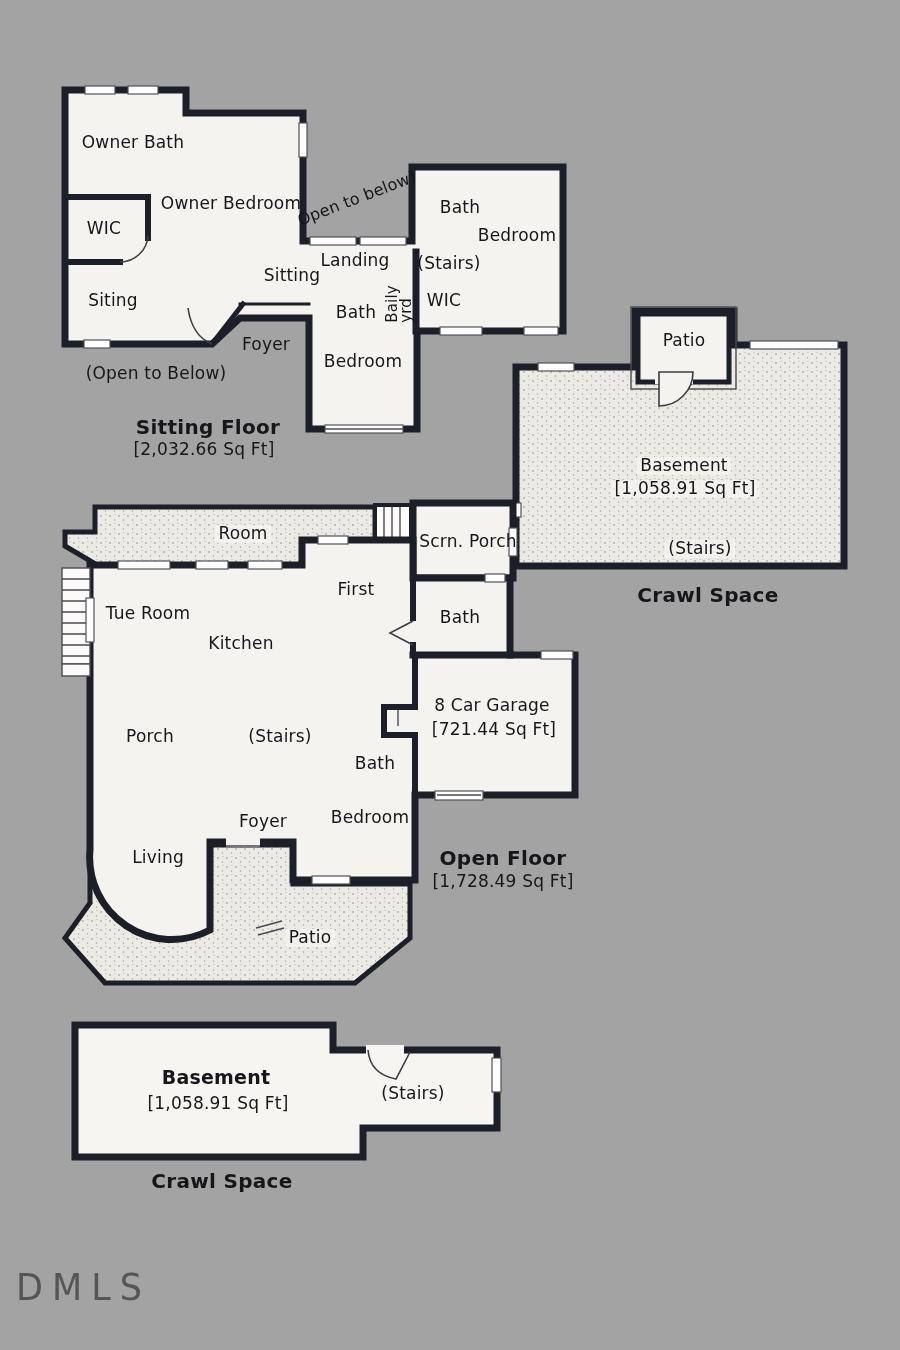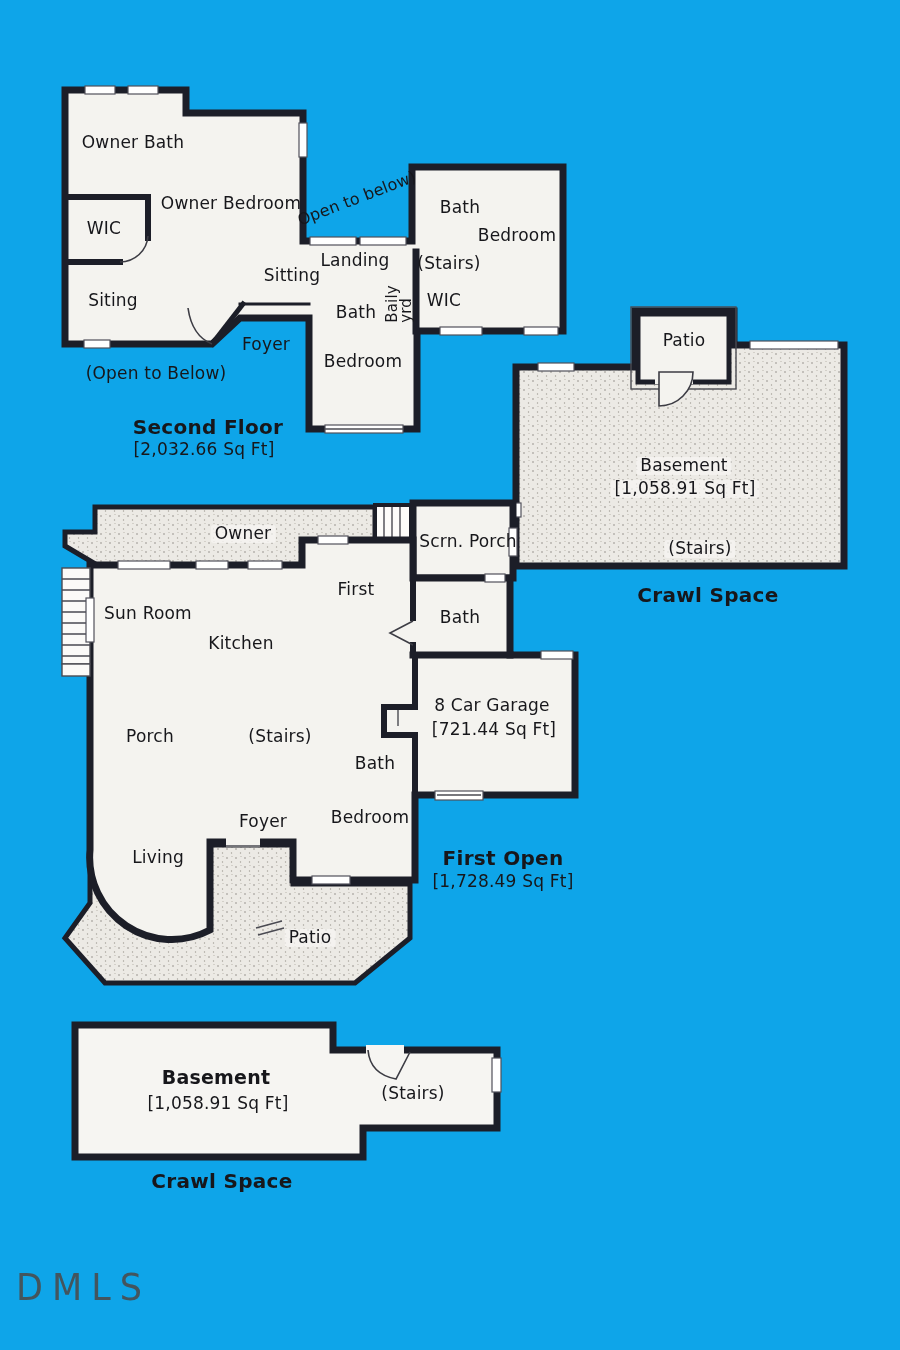--- a/index.html
+++ b/index.html
@@ -1,18 +1,18 @@
 <!DOCTYPE html>
 <html><head>
 <meta charset="utf-8">
 <style>
   html,body{margin:0;padding:0;background:#e9e8e6;}
   .page{
     position:relative;width:900px;height:1350px;margin:0 auto;
-    background:#0ea5e9;overflow:hidden;
+    background:#a3a3a3;overflow:hidden;
     font-family:"DejaVu Sans","Liberation Sans",sans-serif;
     color:#17171b;
   }
   .plan-svg{position:absolute;left:0;top:0;}
   
   .s7{stroke:#1c1e28;stroke-width:7;stroke-linejoin:miter;stroke-linecap:square;}
   .s6{stroke:#1c1e28;stroke-width:6;stroke-linejoin:miter;stroke-linecap:square;}
   .s5{stroke:#1c1e28;stroke-width:5;stroke-linejoin:miter;stroke-linecap:square;}
   .s4{stroke:#1c1e28;stroke-width:4;stroke-linejoin:miter;stroke-linecap:square;}
   .s3{stroke:#1c1e28;stroke-width:3;stroke-linecap:square;}
@@ -153,45 +153,45 @@
   <div class="lbl" style="left:113px;top:301px">Siting</div>
   <div class="lbl" style="left:356px;top:313px">Bath</div>
   <div class="lbl vert" style="left:399px;top:304px">
     <span>Baily</span>
     <span>yrd</span>
   </div>
   <div class="lbl" style="left:444px;top:301px">WIC</div>
   <div class="lbl" style="left:266px;top:345px">Foyer</div>
   <div class="lbl" style="left:363px;top:362px">Bedroom</div>
   <div class="lbl" style="left:156px;top:374px">(Open to Below)</div>
-  <div class="lbl title" style="left:208px;top:427px">Second Floor</div>
+  <div class="lbl title" style="left:208px;top:427px">Sitting Floor</div>
   <div class="lbl sqft" style="left:204px;top:450px">[2,032.66 Sq Ft]</div>
 
   <div class="lbl" style="left:684px;top:341px">Patio</div>
   <div class="lbl halo" style="left:684px;top:466px">Basement</div>
   <div class="lbl sqft halo" style="left:685px;top:489px">[1,058.91 Sq Ft]</div>
   <div class="lbl halo" style="left:700px;top:549px">(Stairs)</div>
   <div class="lbl title" style="left:708px;top:595px">Crawl Space</div>
 
-  <div class="lbl halo" style="left:243px;top:534px">Owner</div>
+  <div class="lbl halo" style="left:243px;top:534px">Room</div>
   <div class="lbl" style="left:468px;top:542px">Scrn. Porch</div>
   <div class="lbl" style="left:356px;top:590px">First</div>
-  <div class="lbl" style="left:148px;top:614px">Sun Room</div>
+  <div class="lbl" style="left:148px;top:614px">Tue Room</div>
   <div class="lbl" style="left:460px;top:618px">Bath</div>
   <div class="lbl" style="left:241px;top:644px">Kitchen</div>
   <div class="lbl" style="left:492px;top:706px">8 Car Garage</div>
   <div class="lbl sqft" style="left:494px;top:730px">[721.44 Sq Ft]</div>
   <div class="lbl" style="left:150px;top:737px">Porch</div>
   <div class="lbl" style="left:280px;top:737px">(Stairs)</div>
   <div class="lbl" style="left:375px;top:764px">Bath</div>
   <div class="lbl" style="left:263px;top:822px">Foyer</div>
   <div class="lbl" style="left:370px;top:818px">Bedroom</div>
   <div class="lbl" style="left:158px;top:858px">Living</div>
   <div class="lbl halo" style="left:310px;top:938px">Patio</div>
-  <div class="lbl title" style="left:503px;top:858px">First Open</div>
+  <div class="lbl title" style="left:503px;top:858px">Open Floor</div>
   <div class="lbl sqft" style="left:503px;top:882px">[1,728.49 Sq Ft]</div>
 
   <div class="lbl semib" style="left:216px;top:1078px">Basement</div>
   <div class="lbl sqft" style="left:218px;top:1104px">[1,058.91 Sq Ft]</div>
   <div class="lbl" style="left:413px;top:1094px">(Stairs)</div>
   <div class="lbl title" style="left:222px;top:1181px">Crawl Space</div>
 
   <div class="logo">DMLS</div>
 </div>
 

